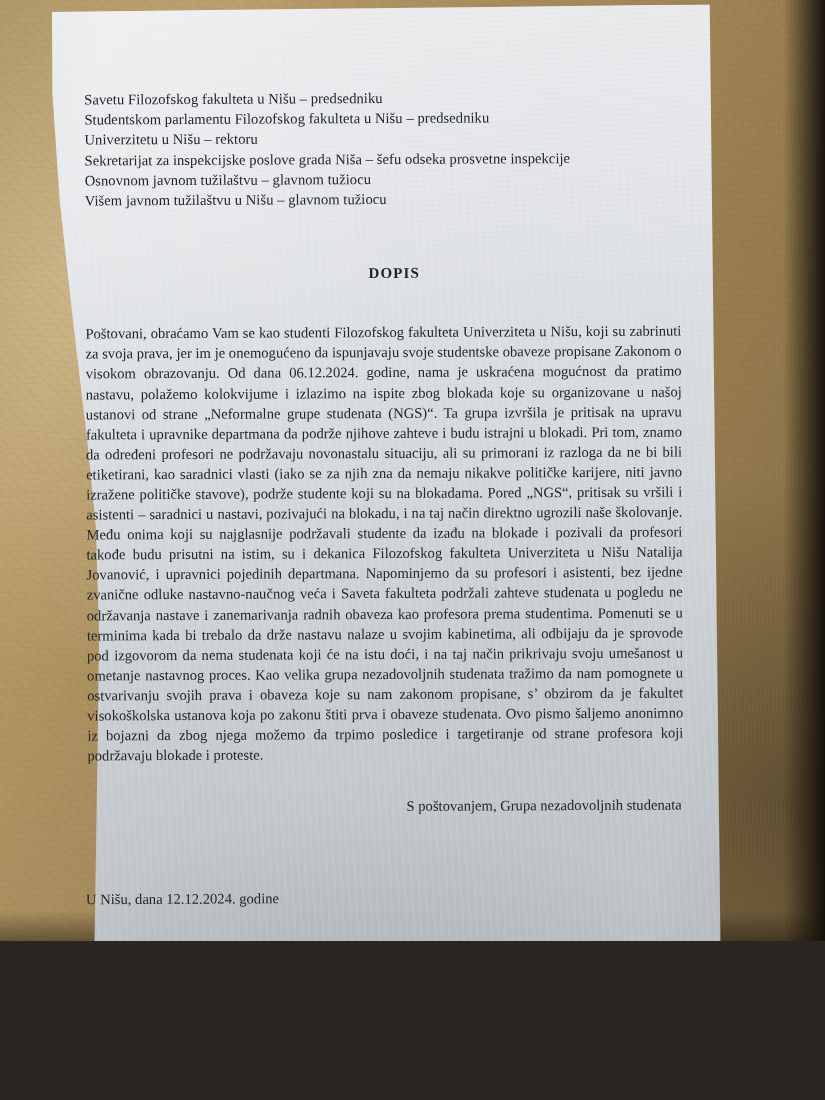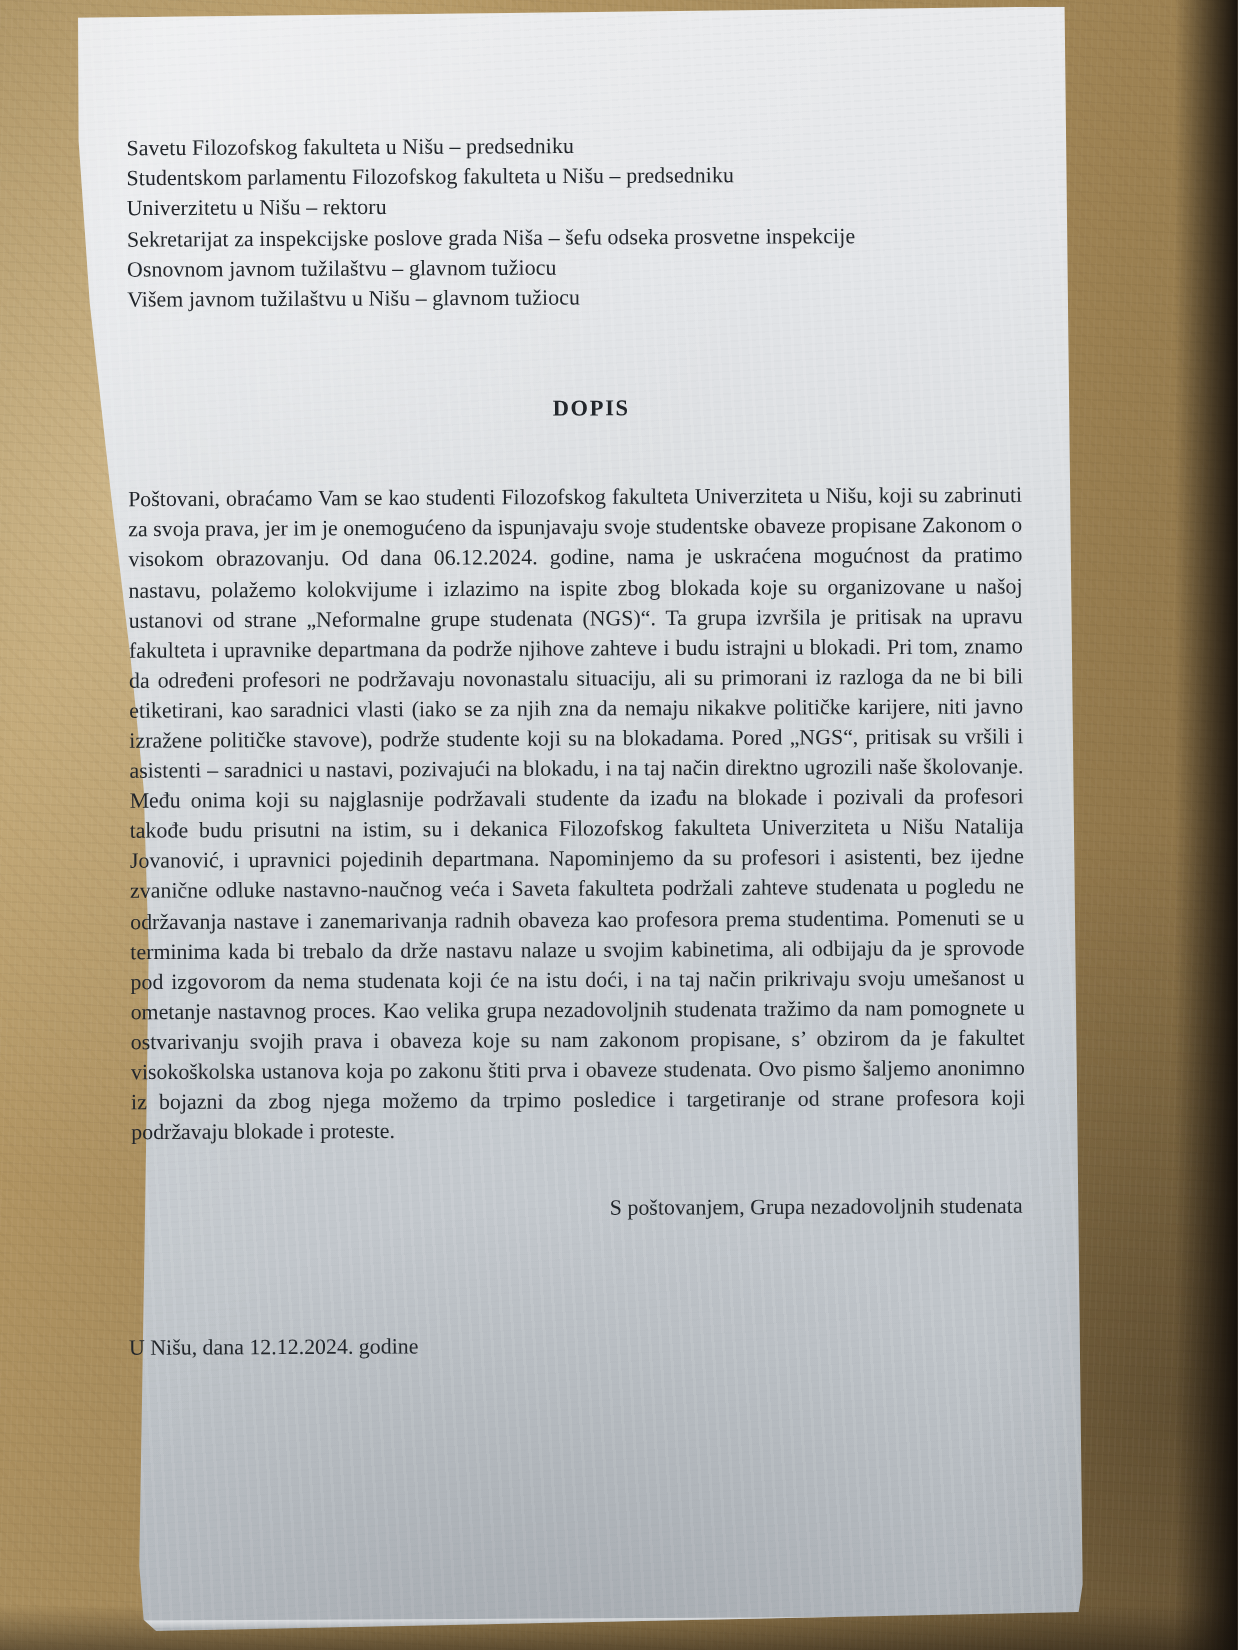--- a/index.html
+++ b/index.html
@@ -11,21 +11,21 @@
     width: 825px;
     height: 1100px;
     overflow: hidden;
     font-family: "Liberation Serif", serif;
   }
 
   
   .scene {
     position: relative;
     width: 825px;
-    height: 1100px;
+    height: 941px;
     overflow: hidden;
   }
 
   
   .desk {
     position: absolute;
     inset: 0;
     background:
       radial-gradient(ellipse 70% 60% at 10% 30%, rgba(255,245,215,0.30), rgba(0,0,0,0) 70%),
       radial-gradient(ellipse 60% 50% at 95% 85%, rgba(0,0,0,0.28), rgba(0,0,0,0) 70%),

